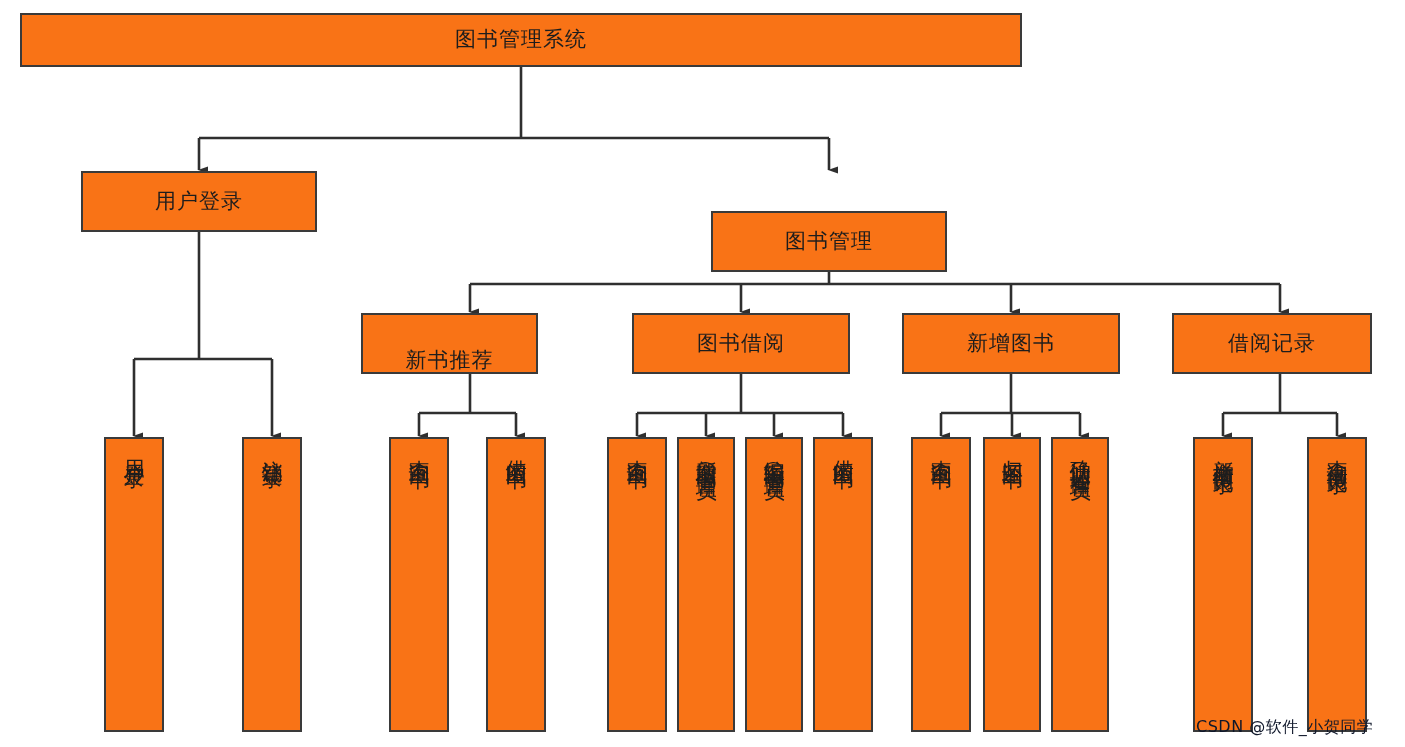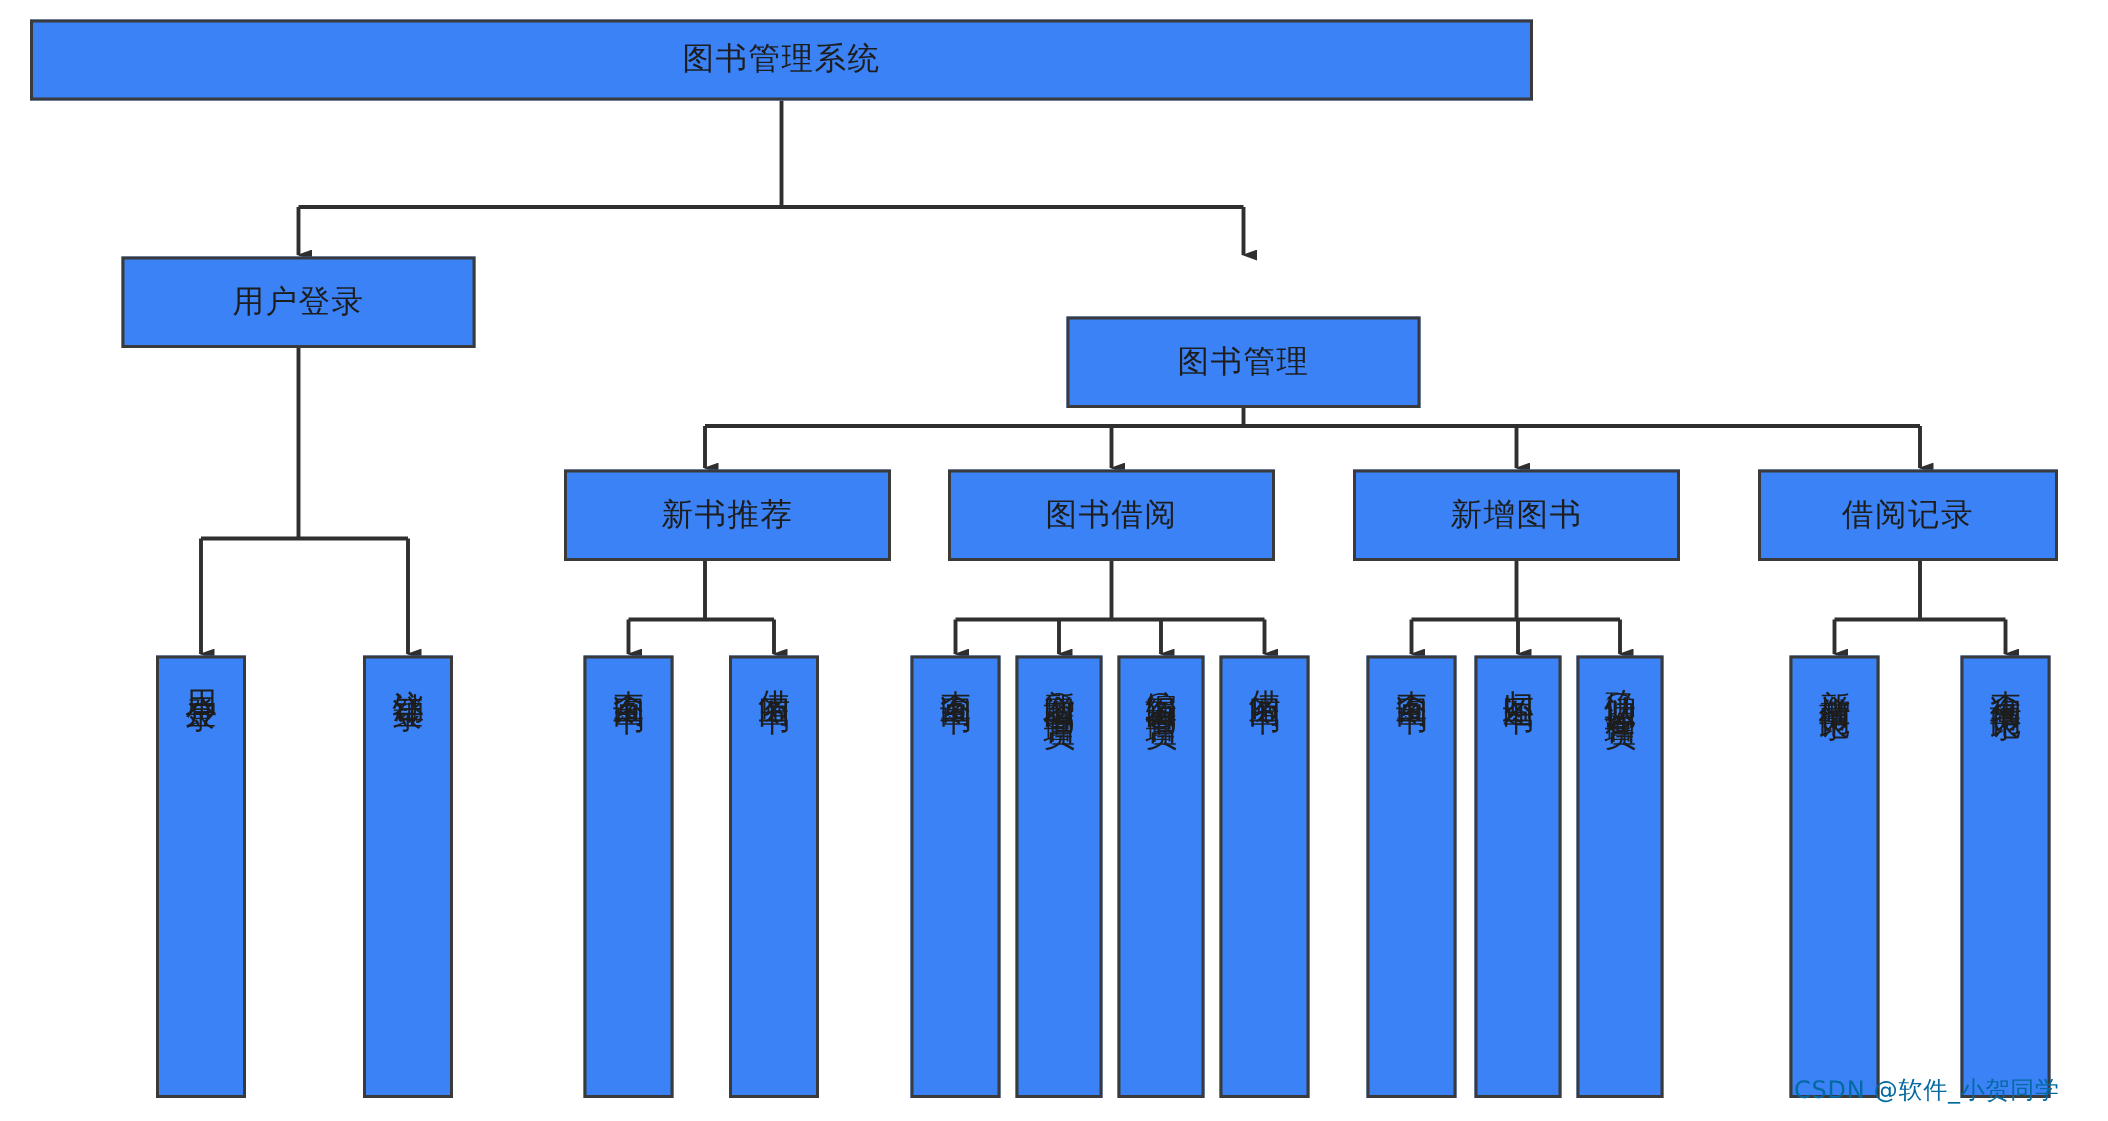--- a/index.html
+++ b/index.html
@@ -23,21 +23,21 @@
   svg.connector-layer {
     position: absolute;
     left: 0;
     top: 0;
     width: 1405px;
     height: 747px;
   }
   .node-box {
     position: absolute;
     box-sizing: border-box;
-    background: #3b82f6;
+    background: #f97316;
     border: 2.5px solid #3a3a3a;
     display: flex;
     align-items: center;
     justify-content: center;
     overflow: hidden;
     font-family: Liberation Serif, serif;
   }
   .node-label-h {
     font-size: 21px;
     color: #1d1d1d;
@@ -57,21 +57,21 @@
     font-size: 21px;
     color: #1d1d1d;
     line-height: 1.06;
     letter-spacing: 3px;
     text-align: left;
     white-space: nowrap;
   }
   .watermark {
     position: absolute;
     font-size: 16px;
-    color: #0369a1;
+    color: #0f172a;
     letter-spacing: 0.5px;
     white-space: nowrap;
     user-select: none;
   }
 </style>
 </head>
 <body>
 
 <div id="diagram-root">
   <svg class="connector-layer" viewBox="0 0 1405 747" xmlns="http://www.w3.org/2000/svg">
@@ -119,21 +119,21 @@
   <div id="nodes-group">
       <div class="node-box" style="left: 20px; top: 13px; width: 1002px; height: 54px;">
         <span class="node-label-h">图书管理系统</span>
       </div>
       <div class="node-box" style="left: 81px; top: 171px; width: 236px; height: 61px;">
         <span class="node-label-h">用户登录</span>
       </div>
       <div class="node-box" style="left: 711px; top: 171px; width: 236px; height: 61px; margin-top: 40px;">
         <span class="node-label-h">图书管理</span>
       </div>
-      <div class="node-box" style="left: 376px; top: 313px; width: 218px; height: 61px;">
+      <div class="node-box" style="left: 361px; top: 313px; width: 177px; height: 61px; align-items: flex-end;">
         <span class="node-label-h">新书推荐</span>
       </div>
       <div class="node-box" style="left: 632px; top: 313px; width: 218px; height: 61px;">
         <span class="node-label-h">图书借阅</span>
       </div>
       <div class="node-box" style="left: 902px; top: 313px; width: 218px; height: 61px;">
         <span class="node-label-h">新增图书</span>
       </div>
       <div class="node-box" style="left: 1172px; top: 313px; width: 200px; height: 61px;">
         <span class="node-label-h">借阅记录</span>

